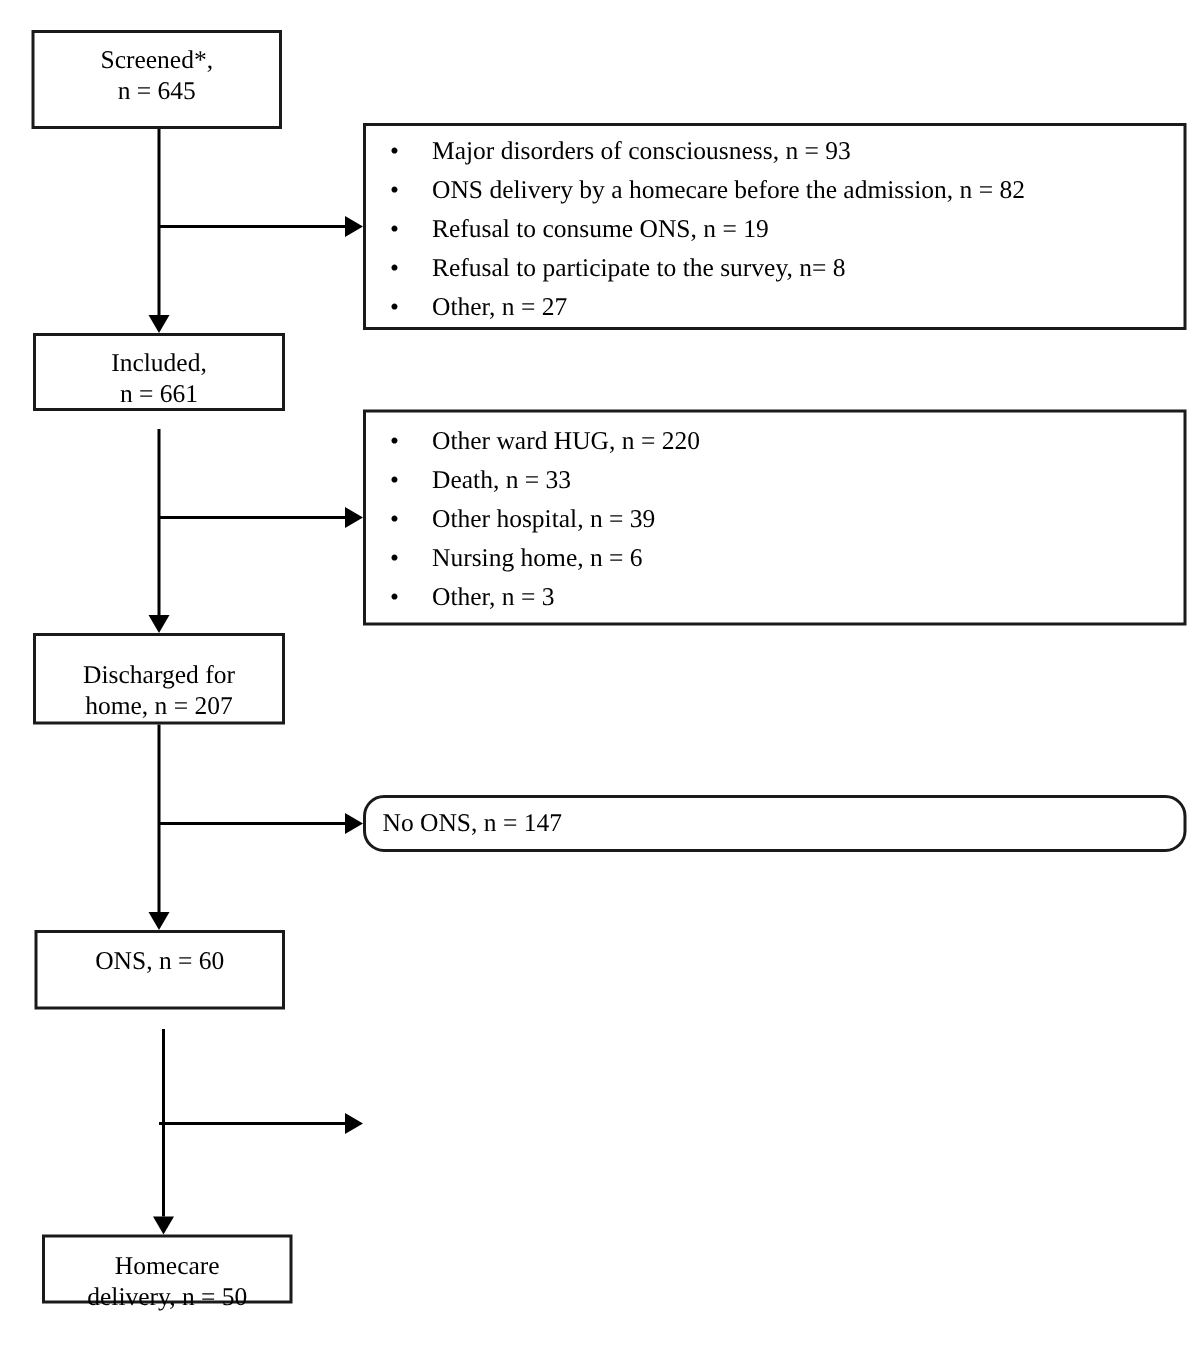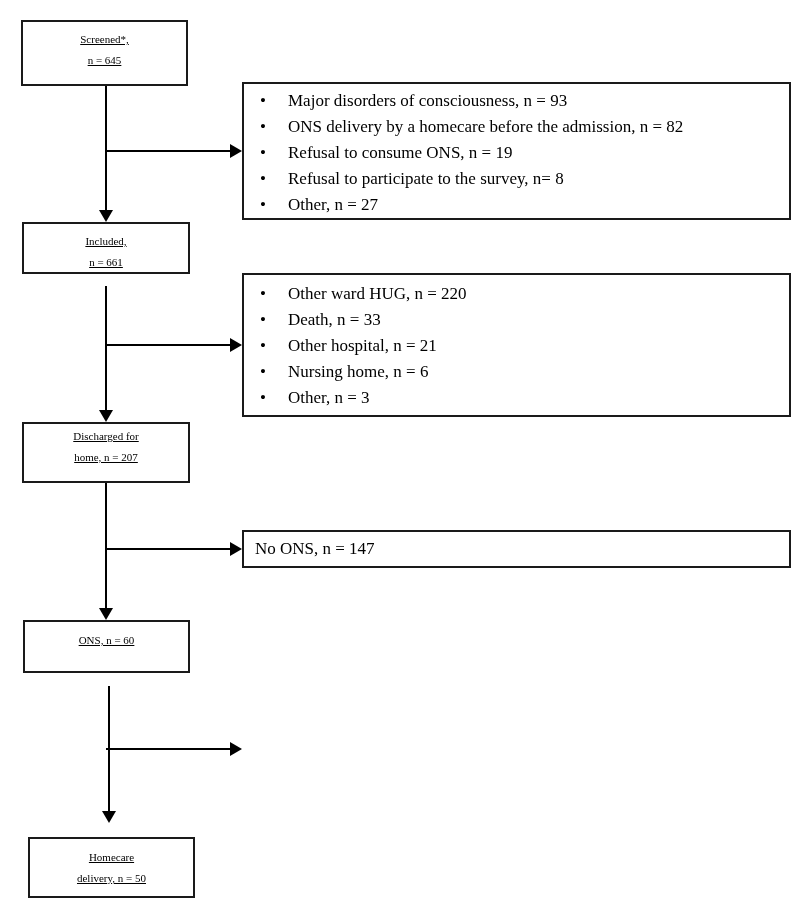--- a/index.html
+++ b/index.html
@@ -16,31 +16,30 @@
     color: #000000;
     overflow: hidden;
   }
   
   .mbox {
     position: absolute;
     box-sizing: border-box;
     border: 2px solid #1a1a1a;
     background: #ffffff;
     text-align: center;
-    font-size: 11px;
+    font-size: 17px;
     line-height: 21px;
     padding-top: 7px;
-    text-decoration: underline;
   }
   .mbox .bl { white-space: nowrap; }
   #node-screened   { left: 21px;  top: 20px;  width: 167px; height: 66px; }
   #node-included   { left: 22px;  top: 222px; width: 168px; height: 52px; }
-  #node-discharged { left: 22px;  top: 422px; width: 168px; height: 61px; padding-top: 2px; }
+  #node-discharged { left: 22px;  top: 422px; width: 168px; height: 61px; padding-top: 15px; }
   #node-ons        { left: 23px;  top: 620px; width: 167px; height: 53px; padding-top: 8px; }
-  #node-homecare   { left: 28px;  top: 823px; width: 167px; height: 61px; padding-top: 8px; margin-top: 14px; }
+  #node-homecare   { left: 28px;  top: 823px; width: 167px; height: 46px; padding-top: 8px; }
 
   
   .bbox {
     position: absolute;
     box-sizing: border-box;
     border: 2px solid #1a1a1a;
     background: #ffffff;
     left: 242px;
     width: 549px;
     font-size: 17px;
@@ -70,21 +69,21 @@
     border: 2px solid #1a1a1a;
     background: #ffffff;
     left: 242px;
     width: 549px;
     font-size: 17px;
     display: flex;
     align-items: center;
     padding-left: 11px;
     white-space: nowrap;
   }
-  #box-no-ons      { top: 530px; height: 38px; }
+  #box-no-ons      { top: 530px; height: 38px; border-radius: 14px; }
   #box-no-homecare { top: 729px; height: 39px; }
 
   
   .vline {
     position: absolute;
     width: 2px;
     background: #000000;
     left: 105px;
   }
   #v-screened-included   { top: 86px;  height: 124px; }
@@ -164,21 +163,21 @@
       <li><span class="blt">•</span><span>Refusal to consume ONS, n = 19</span></li>
       <li><span class="blt">•</span><span>Refusal to participate to the survey, n= 8</span></li>
       <li><span class="blt">•</span><span>Other, n = 27</span></li>
     </ul>
   </div>
 
   <div class="bbox" id="box-discharge-exclusions">
     <ul>
       <li><span class="blt">•</span><span>Other ward HUG, n = 220</span></li>
       <li><span class="blt">•</span><span>Death, n = 33</span></li>
-      <li><span class="blt">•</span><span>Other hospital, n = 21</span></li>
+      <li><span class="blt">•</span><span>Other hospital, n = 39</span></li>
       <li><span class="blt">•</span><span>Nursing home, n = 6</span></li>
       <li><span class="blt">•</span><span>Other, n = 3</span></li>
     </ul>
   </div>
 
   <div class="sbox" id="box-no-ons">
     <span>No ONS, n = 147</span>
   </div>
 
 

